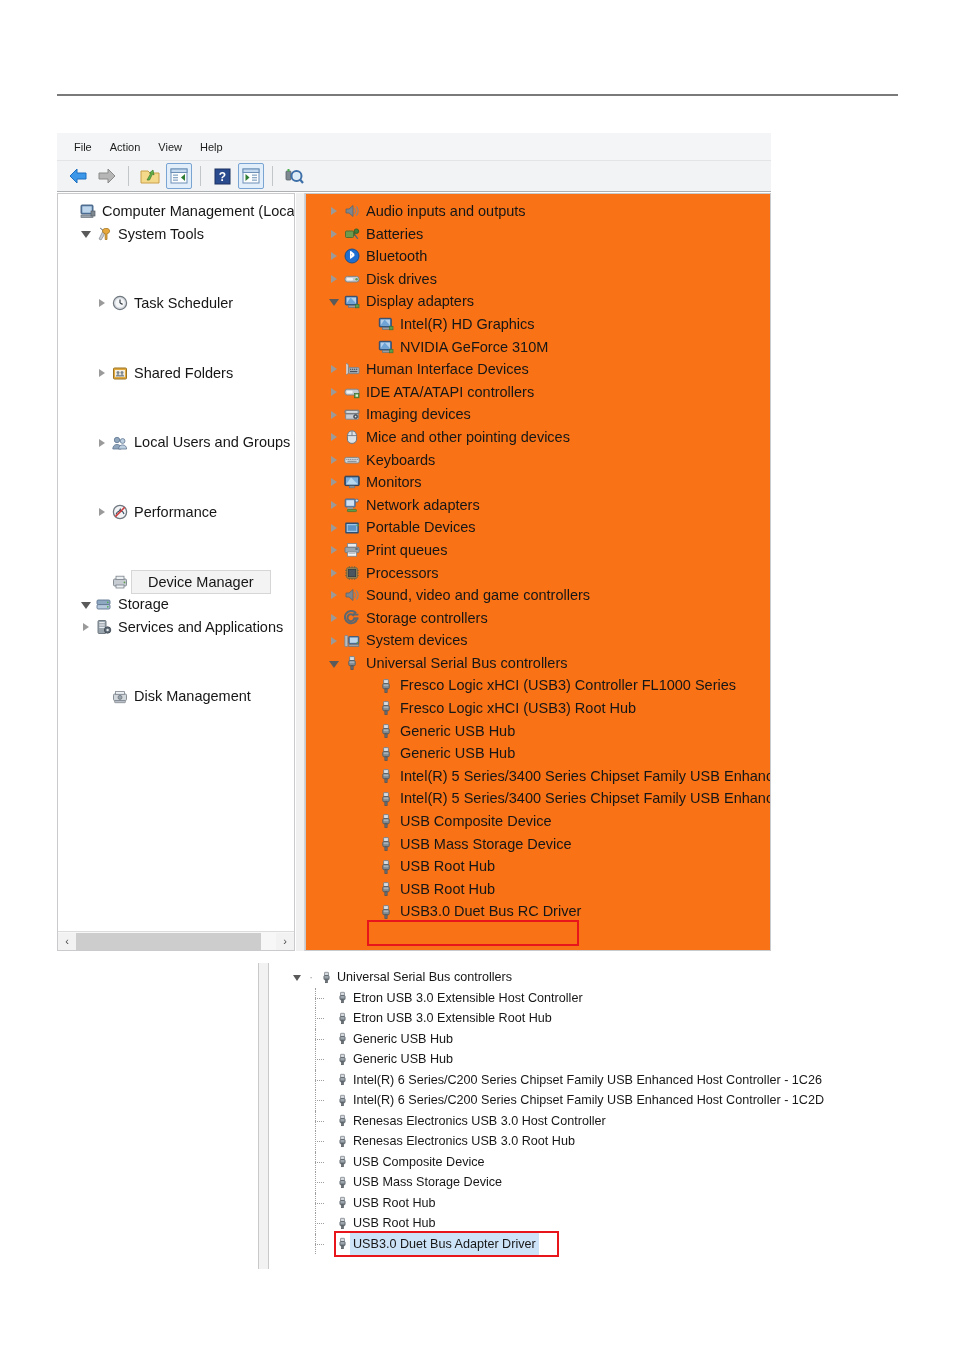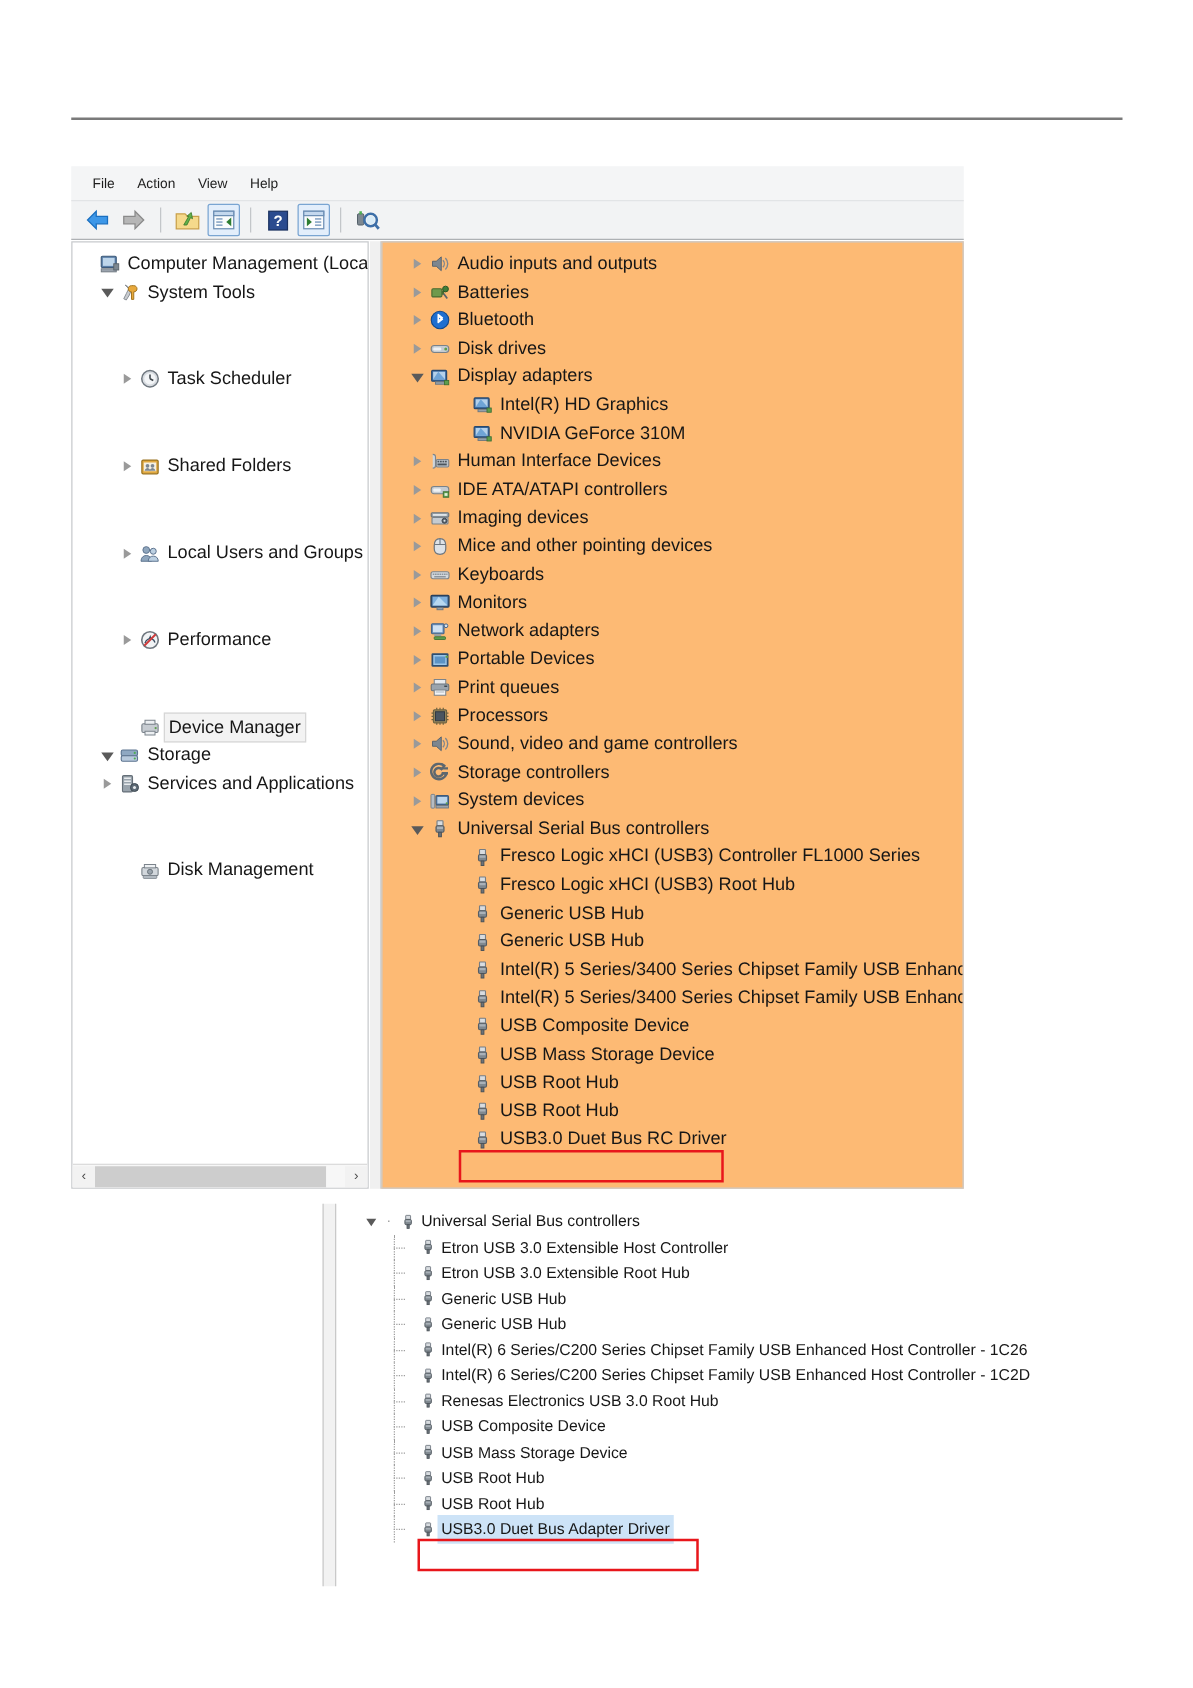--- a/index.html
+++ b/index.html
@@ -104,21 +104,21 @@
   }
   .splitter {
     width: 10px;
     background: #f0f0f0;
     border-left: 1px solid #ffffff;
     border-right: 1px solid #d2d4d6;
     box-sizing: border-box;
   }
   .right-pane {
     flex: 1;
-    background: #fdba74;
+    background: #f97316;
     border: 1px solid #c8cacd;
     box-sizing: border-box;
     overflow: hidden;
     position: relative;
   }
 
   
   .tree {
     padding: 6px 0 0 0;
     font-size: 14.5px;
@@ -147,21 +147,21 @@
     justify-content: center;
     margin-right: 4px;
   }
   .node .lbl {
     font-size: 14.5px;
     color: #161616;
   }
   .node.sel-outline .lbl {
     background: #f3f3f3;
     border: 1px solid #d6d6d6;
-    padding: 0 3px;
+    padding: 0 16px;
     margin: 0 -3px;
   }
 
   .tri {
     width: 0; height: 0;
     border-top: 4.5px solid transparent;
     border-bottom: 4.5px solid transparent;
     border-left: 6px solid #9a9a9a;
   }
   .tri-open {
@@ -1082,20 +1082,32 @@
       <div class="lnode child">
         <span class="ldash"></span>
         <span class="lico">
           <svg width="13" height="13" viewBox="0 0 16 16">
             <rect x="5.6" y="1.6" width="4.8" height="4" rx="0.5" fill="#d8dce0" stroke="#757d85" stroke-width="0.9"></rect>
             <rect x="4.8" y="5.6" width="6.4" height="5.2" rx="1.2" fill="#808990" stroke="#555d64" stroke-width="0.9"></rect>
             <rect x="5.6" y="6.4" width="4.8" height="1.8" fill="#a9b1b8"></rect>
             <rect x="6.9" y="10.8" width="2.2" height="3.6" fill="#6b737a" stroke="#4b5258" stroke-width="0.8"></rect>
           </svg>
         </span>
+        <span class="llbl">Renesas Electronics USB 3.0 Host Controller</span>
+      </div>
+      <div class="lnode child">
+        <span class="ldash"></span>
+        <span class="lico">
+          <svg width="13" height="13" viewBox="0 0 16 16">
+            <rect x="5.6" y="1.6" width="4.8" height="4" rx="0.5" fill="#d8dce0" stroke="#757d85" stroke-width="0.9"></rect>
+            <rect x="4.8" y="5.6" width="6.4" height="5.2" rx="1.2" fill="#808990" stroke="#555d64" stroke-width="0.9"></rect>
+            <rect x="5.6" y="6.4" width="4.8" height="1.8" fill="#a9b1b8"></rect>
+            <rect x="6.9" y="10.8" width="2.2" height="3.6" fill="#6b737a" stroke="#4b5258" stroke-width="0.8"></rect>
+          </svg>
+        </span>
         <span class="llbl">Renesas Electronics USB 3.0 Root Hub</span>
       </div>
       <div class="lnode child">
         <span class="ldash"></span>
         <span class="lico">
           <svg width="13" height="13" viewBox="0 0 16 16">
             <rect x="5.6" y="1.6" width="4.8" height="4" rx="0.5" fill="#d8dce0" stroke="#757d85" stroke-width="0.9"></rect>
             <rect x="4.8" y="5.6" width="6.4" height="5.2" rx="1.2" fill="#808990" stroke="#555d64" stroke-width="0.9"></rect>
             <rect x="5.6" y="6.4" width="4.8" height="1.8" fill="#a9b1b8"></rect>
             <rect x="6.9" y="10.8" width="2.2" height="3.6" fill="#6b737a" stroke="#4b5258" stroke-width="0.8"></rect>

